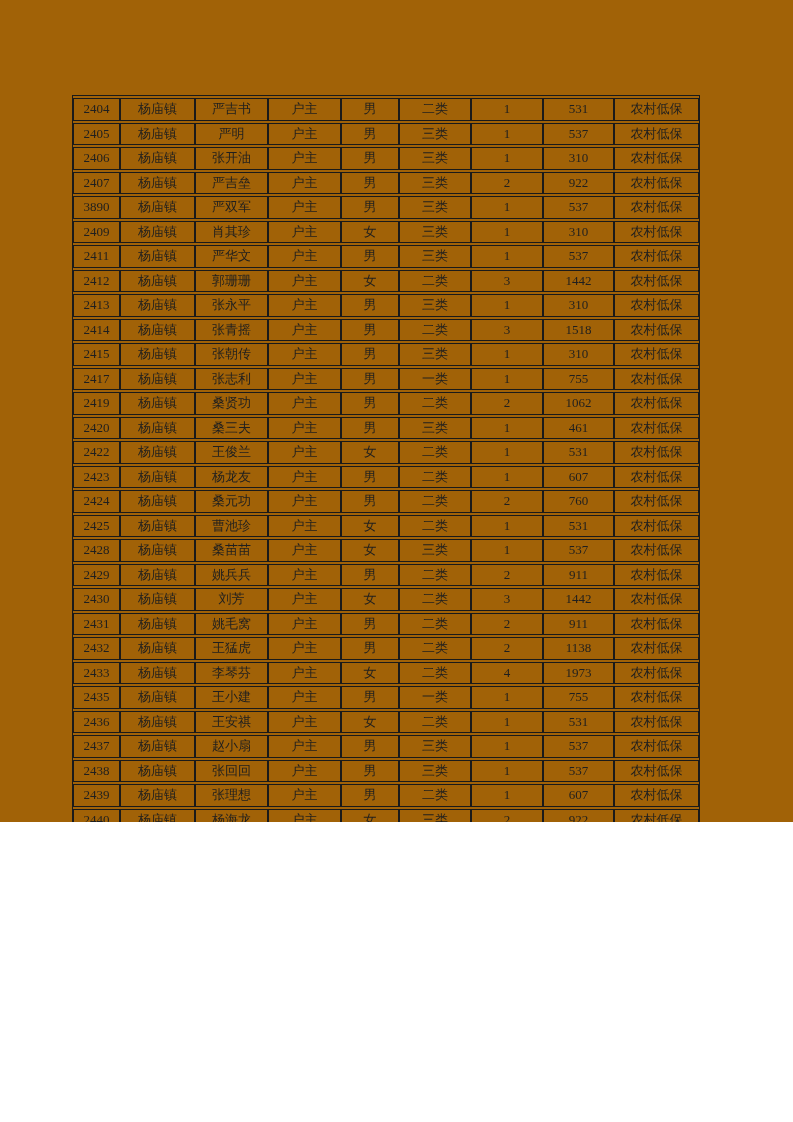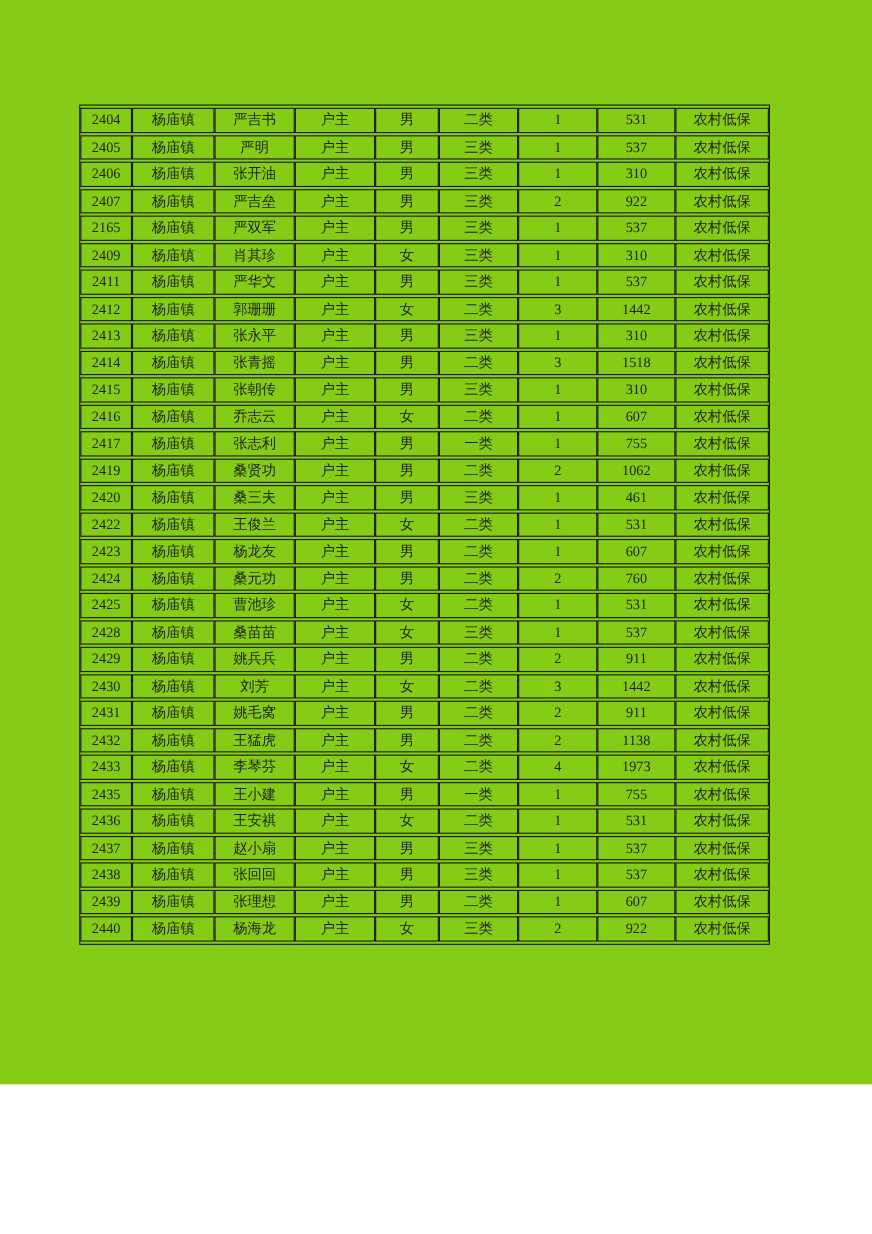--- a/index.html
+++ b/index.html
@@ -3,22 +3,22 @@
 <meta charset="utf-8">
 <style>
   html, body {
     margin: 0;
     padding: 0;
     background: #ffffff;
   }
   .page {
     position: relative;
     width: 793px;
-    height: 986px;
-    background: #84cc16;
+    height: 822px;
+    background: #a16207;
     overflow: hidden;
     font-family: "Liberation Serif", "DejaVu Serif", serif;
   }
   table.records {
     position: absolute;
     left: 72px;
     top: 95px;
     width: 626px;
     table-layout: fixed;
     border-collapse: separate;
@@ -102,21 +102,21 @@
           <td>杨庙镇</td>
           <td>严吉垒</td>
           <td>户主</td>
           <td>男</td>
           <td>三类</td>
           <td>2</td>
           <td>922</td>
           <td>农村低保</td>
         </tr>
         <tr>
-          <td>2165</td>
+          <td>3890</td>
           <td>杨庙镇</td>
           <td>严双军</td>
           <td>户主</td>
           <td>男</td>
           <td>三类</td>
           <td>1</td>
           <td>537</td>
           <td>农村低保</td>
         </tr>
         <tr>
@@ -176,31 +176,20 @@
         </tr>
         <tr>
           <td>2415</td>
           <td>杨庙镇</td>
           <td>张朝传</td>
           <td>户主</td>
           <td>男</td>
           <td>三类</td>
           <td>1</td>
           <td>310</td>
-          <td>农村低保</td>
-        </tr>
-        <tr>
-          <td>2416</td>
-          <td>杨庙镇</td>
-          <td>乔志云</td>
-          <td>户主</td>
-          <td>女</td>
-          <td>二类</td>
-          <td>1</td>
-          <td>607</td>
           <td>农村低保</td>
         </tr>
         <tr>
           <td>2417</td>
           <td>杨庙镇</td>
           <td>张志利</td>
           <td>户主</td>
           <td>男</td>
           <td>一类</td>
           <td>1</td>

